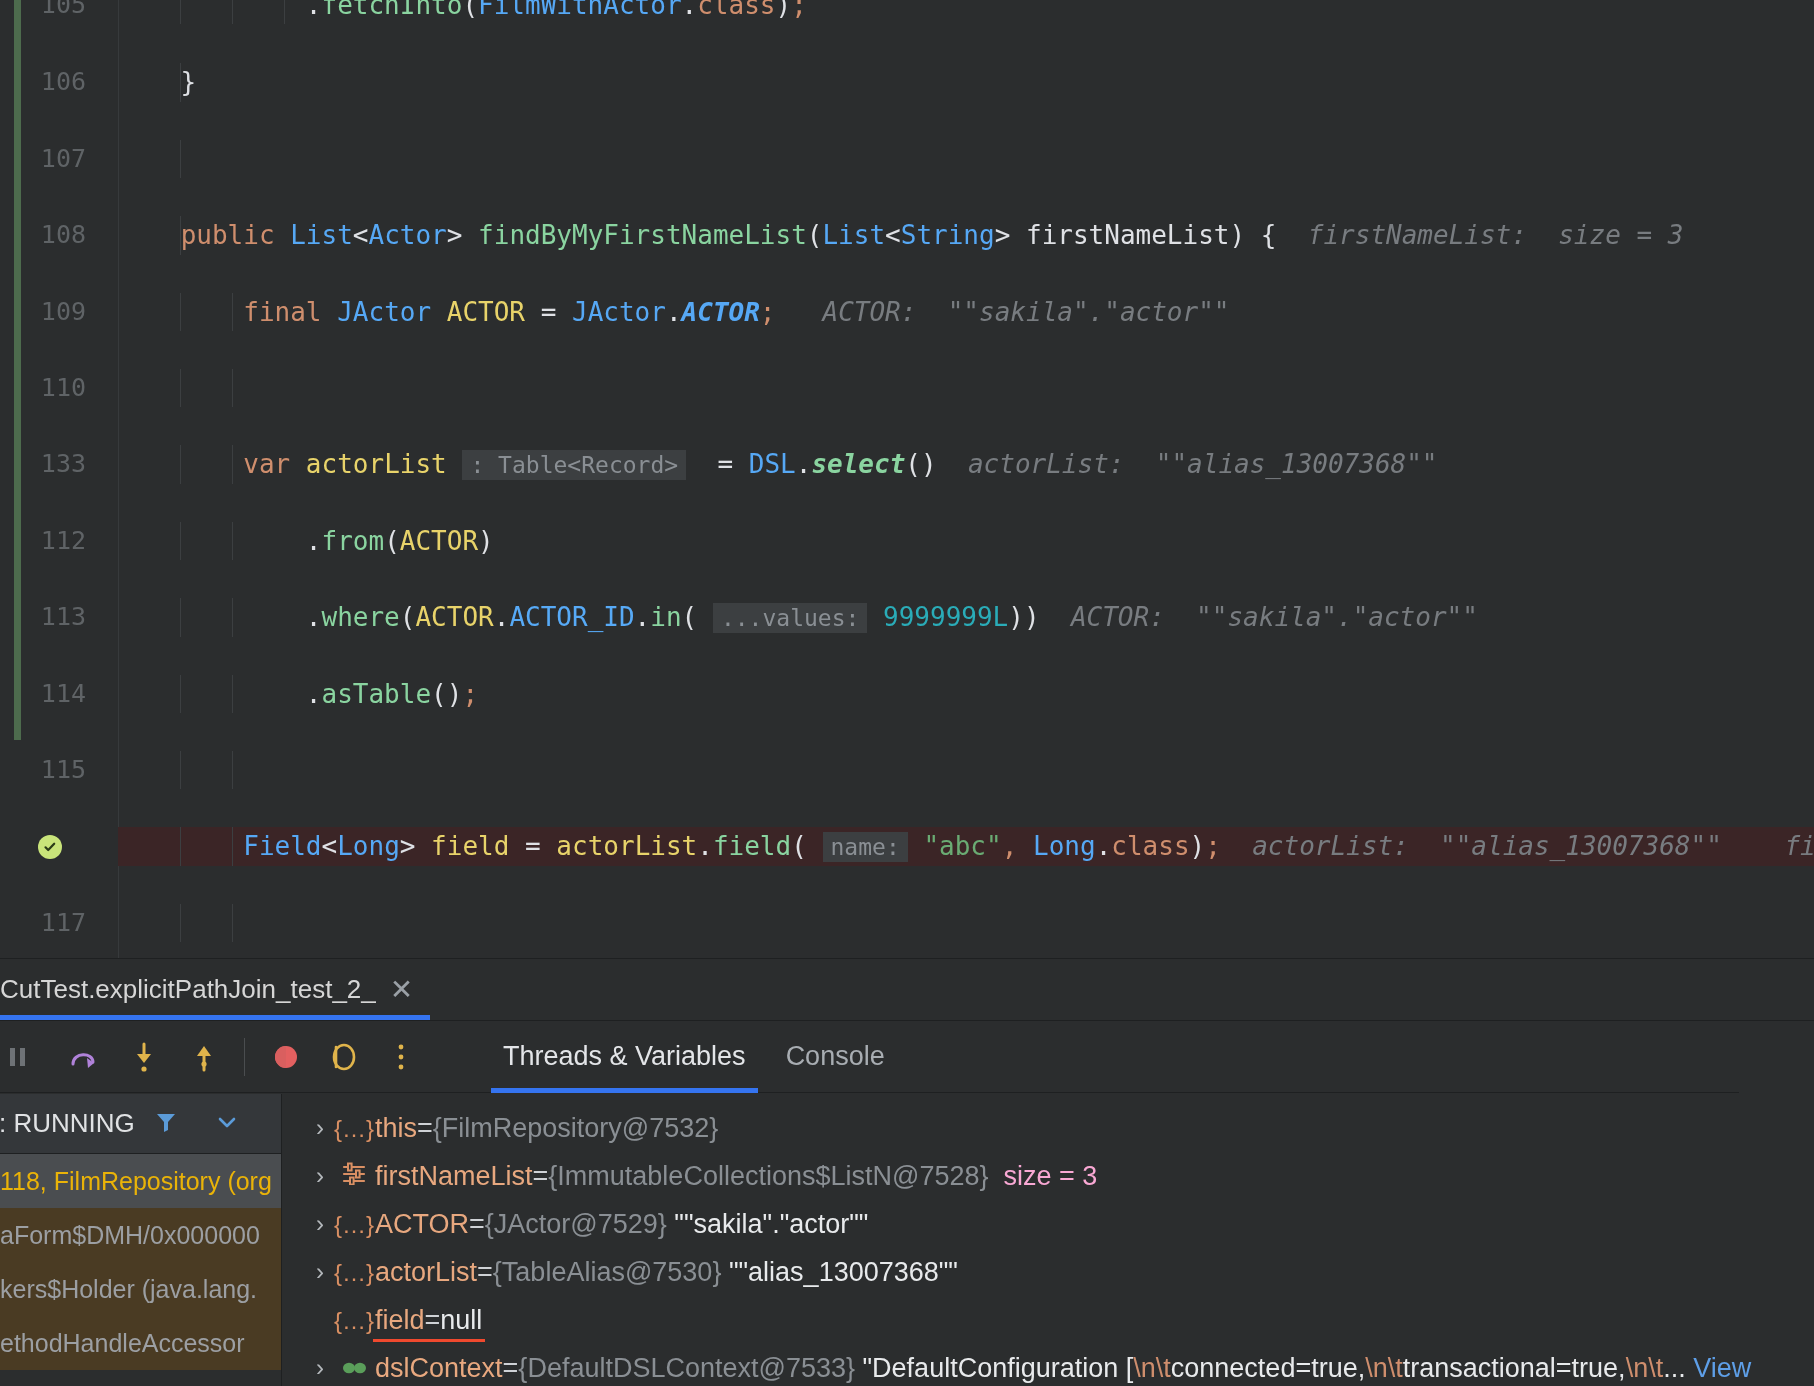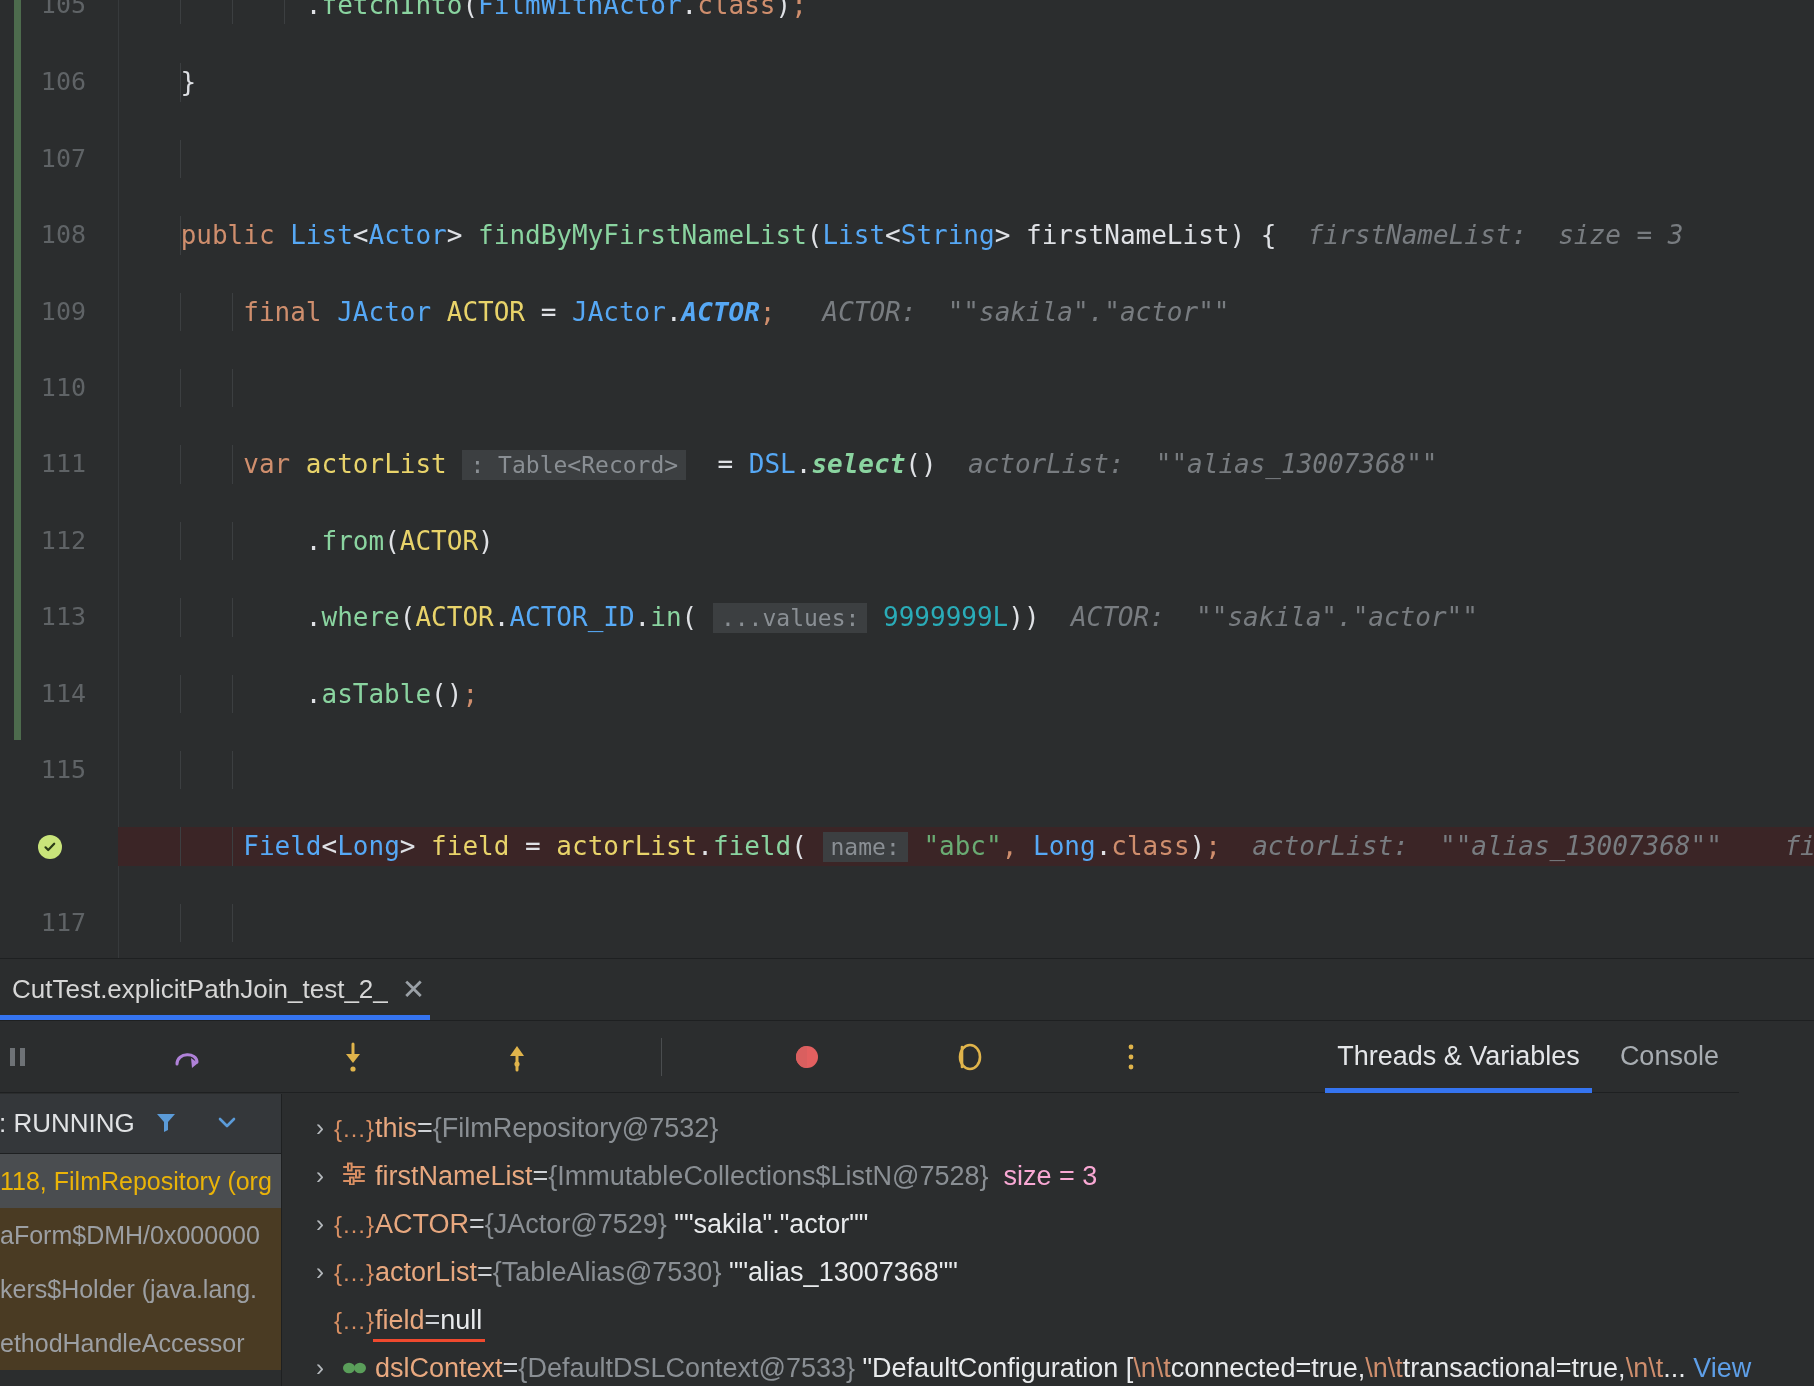--- a/index.html
+++ b/index.html
@@ -90,34 +90,33 @@
     position: relative; height: 62px; width: 1814px;
     background: #2b2d2e;
     border-bottom: 1px solid #1e2021;
   }
   #run-tab {
     position: absolute; left: 0; top: 0; height: 61px;
     display: flex; align-items: center; gap: 14px;
     padding: 0 22px 0 0;
     color: #d6d6d6; font-size: 26px;
   }
-  #run-tab .label { white-space: nowrap; margin-left: 12px; }
+  #run-tab .label { white-space: nowrap; }
   #run-tab .close {
     color: #9aa0a6; font-size: 28px; line-height: 1;
   }
   #tab-underline {
     position: absolute; left: 0; bottom: 0; height: 5px; width: 430px;
     background: #3574f0;
   }
 
   #toolbar {
     position: relative; height: 72px; width: 1739px;
     display: flex; align-items: center;
     border-bottom: 1px solid #1e2021;
-    justify-content: space-between;
   }
   .tb-icon {
     width: 52px; height: 52px;
     display: flex; align-items: center; justify-content: center;
     flex: none;
   }
   .tb-sep { width: 1px; height: 38px; background: #4a4d4f; margin: 0 14px; flex:none; }
 
   #panel-tabs { display: flex; align-items: flex-end; height: 72px; margin-left: 56px; }
   .ptab {
@@ -222,21 +221,21 @@
     <span class="indent-guide" style="left:180px"></span><span class="indent-guide" style="left:232px"></span>
     <span class="code"><span class="pun">        </span><span class="kw">final</span> <span class="type">JActor</span> <span class="fld">ACTOR</span> <span class="pun">=</span> <span class="type">JActor</span><span class="pun">.</span><span class="ital" style="color:#56a8f5">ACTOR</span><span class="sem">;</span>   <span class="hintv">ACTOR:  ""sakila"."actor""</span></span>
   </div>
 
   <div class="line" style="top:177px">
     <span class="num">110</span>
     <span class="indent-guide" style="left:180px"></span><span class="indent-guide" style="left:232px"></span>
   </div>
 
   <div class="line" style="top:215px">
-    <span class="num">111</span>
+    <span class="num">133</span>
     <span class="indent-guide" style="left:180px"></span><span class="indent-guide" style="left:232px"></span>
     <span class="code"><span class="pun">        </span><span class="kw">var</span> <span class="fld">actorList</span> <span class="chip">: Table&lt;Record&gt;</span>  <span class="pun">=</span> <span class="type">DSL</span><span class="pun">.</span><span class="call" style="font-style:italic;font-weight:bold">select</span><span class="pun">()</span>  <span class="hintv">actorList:  ""alias_13007368""</span></span>
   </div>
 
   <div class="line" style="top:253px">
     <span class="num">112</span>
     <span class="indent-guide" style="left:180px"></span><span class="indent-guide" style="left:232px"></span>
     <span class="code"><span class="pun">            </span><span class="pun">.</span><span class="call">from</span><span class="pun">(</span><span class="fld">ACTOR</span><span class="pun">)</span></span>
   </div>
 

